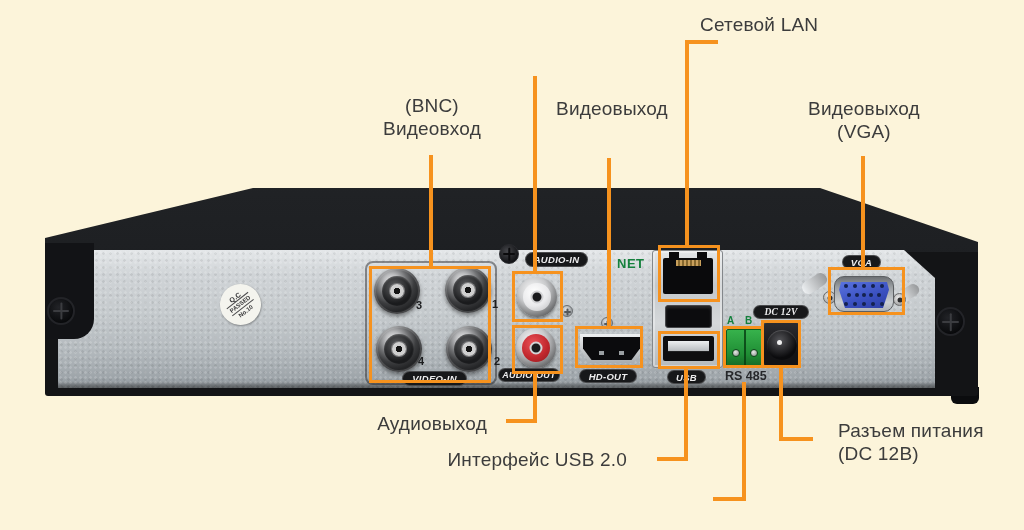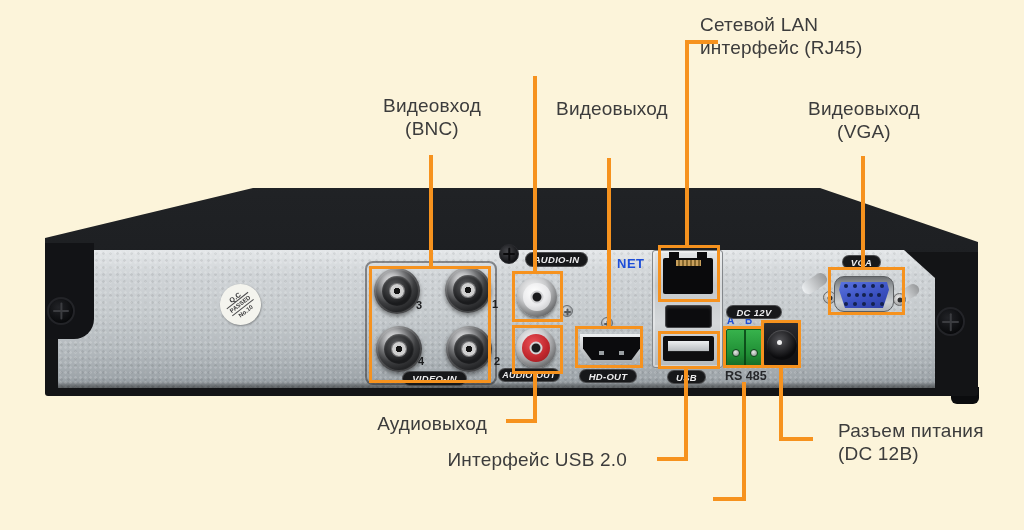--- a/index.html
+++ b/index.html
@@ -44,21 +44,21 @@
   .sticker{position:absolute;left:220px;top:284px;width:41px;height:41px;border-radius:50%;background:#f4f4ee;
     z-index:12;transform:rotate(-38deg);display:flex;flex-direction:column;align-items:center;justify-content:center;
     box-shadow:0 1px 2px rgba(0,0,0,.35);color:#38383a;text-align:center;}
   .sticker .s1{font-size:7px;font-weight:bold;line-height:7px;}
   .sticker .s2{font-size:6px;font-weight:bold;line-height:8px;border-top:1px solid #4a4a4c;border-bottom:1px solid #4a4a4c;padding:0 1px;}
   .sticker .s3{font-size:6px;font-weight:bold;line-height:8px;}
 
   
   .pill{position:absolute;background:#17181a;color:#ededee;border-radius:8px;font-style:italic;font-weight:bold;
     display:flex;align-items:center;justify-content:center;z-index:15;border:1px solid rgba(255,255,255,.22);letter-spacing:.3px;}
-  .ptext{position:absolute;font-weight:bold;color:#1d4ed8;z-index:15;}
+  .ptext{position:absolute;font-weight:bold;color:#15803d;z-index:15;}
 
   
   .bnc-outline{position:absolute;left:365px;top:261px;width:132px;height:124px;border:2px solid rgba(25,25,28,.45);border-radius:8px;z-index:10;}
   .bnc{position:absolute;width:46px;height:46px;border-radius:50%;z-index:11;
     background:radial-gradient(circle at 38% 30%,#f2f2f2 0%,#babbbd 18%,#6f7072 36%,#3c3d3f 52%,#232426 70%,#48494b 100%);
     box-shadow:inset 0 0 0 2px rgba(255,255,255,.14),0 2px 4px rgba(0,0,0,.45);}
   .bnc::before{content:"";position:absolute;inset:8px;border-radius:50%;
     background:radial-gradient(circle at 42% 36%,#5e5f61,#1a1b1d 64%);box-shadow:inset 0 1px 2px rgba(255,255,255,.25);}
   .bnc::after{content:"";position:absolute;left:50%;top:50%;width:14px;height:14px;transform:translate(-50%,-50%);
     border-radius:50%;background:radial-gradient(circle,#141414 0 3px,#cfcfcf 3.5px);box-shadow:0 0 0 1px #7c7c7e;}
@@ -210,21 +210,21 @@
   <div class="pill" style="left:667px;top:370px;width:39px;height:14px;font-size:9.5px;">USB</div>
 
   <div class="ptext" style="left:727px;top:315px;font-size:10px;">A</div>
   <div class="ptext" style="left:745px;top:315px;font-size:10px;">B</div>
   <div class="rsblock">
       <i class="a"></i>
       <i class="b"></i>
     </div>
   <div class="ptext" style="left:725px;top:369px;font-size:12.5px;color:#26272a;">RS 485</div>
 
-  <div class="pill" style="left:726px;top:305px;width:56px;height:14px;font-size:9.5px;">DC 12V</div>
+  <div class="pill" style="left:753px;top:305px;width:56px;height:14px;font-size:9.5px;font-family:Liberation Serif, serif;">DC 12V</div>
   <div class="dcjack"></div>
 
   <div class="pill" style="left:842px;top:255px;width:39px;height:14px;font-size:9.5px;">VGA</div>
   <div class="wing" style="left:801px;top:277px;width:27px;height:13px;transform:rotate(-33deg);"></div>
   <div class="wing" style="left:897px;top:287px;width:23px;height:12px;transform:rotate(-33deg);"></div>
   <div class="nut" style="left:823px;top:291px;"></div>
   <div class="nut" style="left:893px;top:293px;"></div>
   <div class="vga-shroud"></div>
   <div class="vga-face">
     <div class="r">
@@ -269,29 +269,28 @@
   <div class="vline" style="left:533px;top:374px;height:49px;"></div>
   <div class="hline" style="left:506px;top:419px;width:31px;"></div>
   <div class="vline" style="left:684px;top:369px;height:92px;"></div>
   <div class="hline" style="left:657px;top:457px;width:31px;"></div>
   <div class="vline" style="left:742px;top:382px;height:119px;"></div>
   <div class="hline" style="left:713px;top:497px;width:33px;"></div>
   <div class="vline" style="left:779px;top:368px;height:73px;"></div>
   <div class="hline" style="left:779px;top:437px;width:34px;"></div>
 
   <div class="callout tc" style="left:332px;top:94px;width:200px;">
+    <div>(BNC)</div>
     <div>Видеовход</div>
-    <div>(BNC)</div>
   </div>
   <div class="callout tc" style="left:512px;top:97px;width:200px;">
     <div>Видеовыход</div>
   </div>
   <div class="callout tl" style="left:700px;top:13px;width:230px;">
     <div>Сетевой LAN</div>
-    <div>интерфейс (RJ45)</div>
   </div>
   <div class="callout tc" style="left:764px;top:97px;width:200px;">
     <div>Видеовыход</div>
     <div>(VGA)</div>
   </div>
   <div class="callout tr" style="left:287px;top:412px;width:200px;">Аудиовыход</div>
   <div class="callout tr" style="left:377px;top:448px;width:250px;">Интерфейс USB 2.0</div>
   <div class="callout tl" style="left:838px;top:419px;width:200px;">
     <div>Разъем питания</div>
     <div>(DC 12В)</div>

